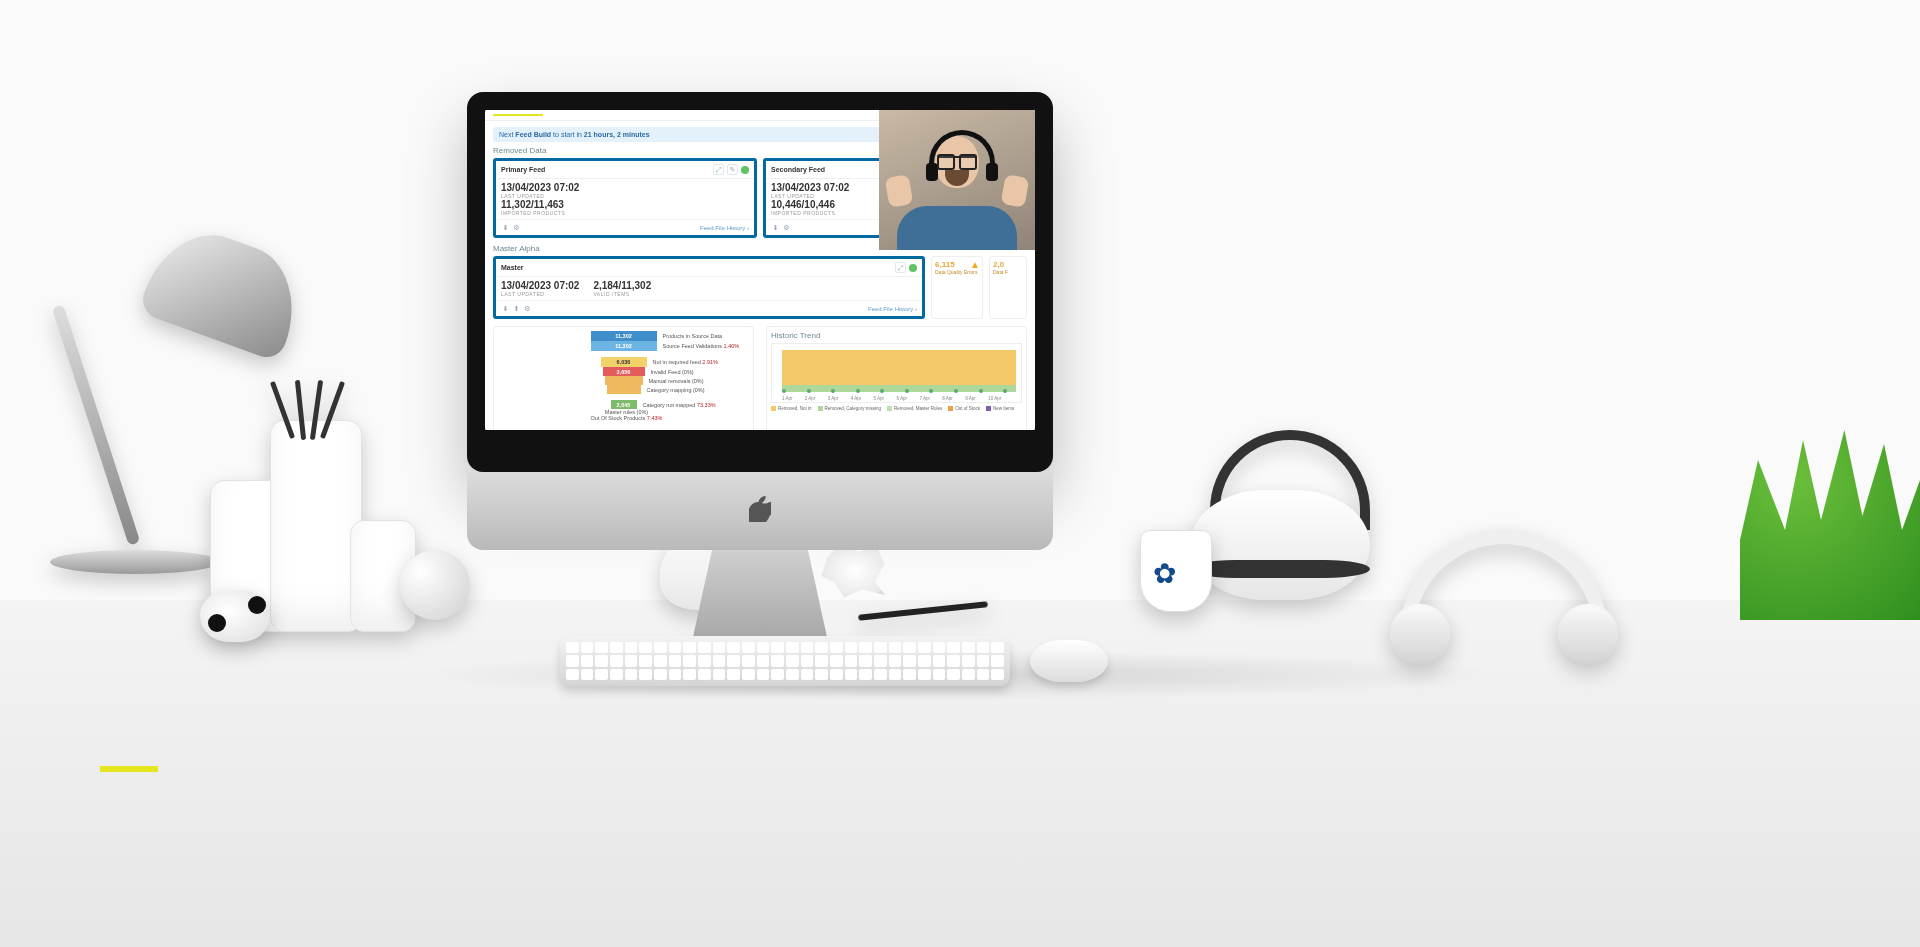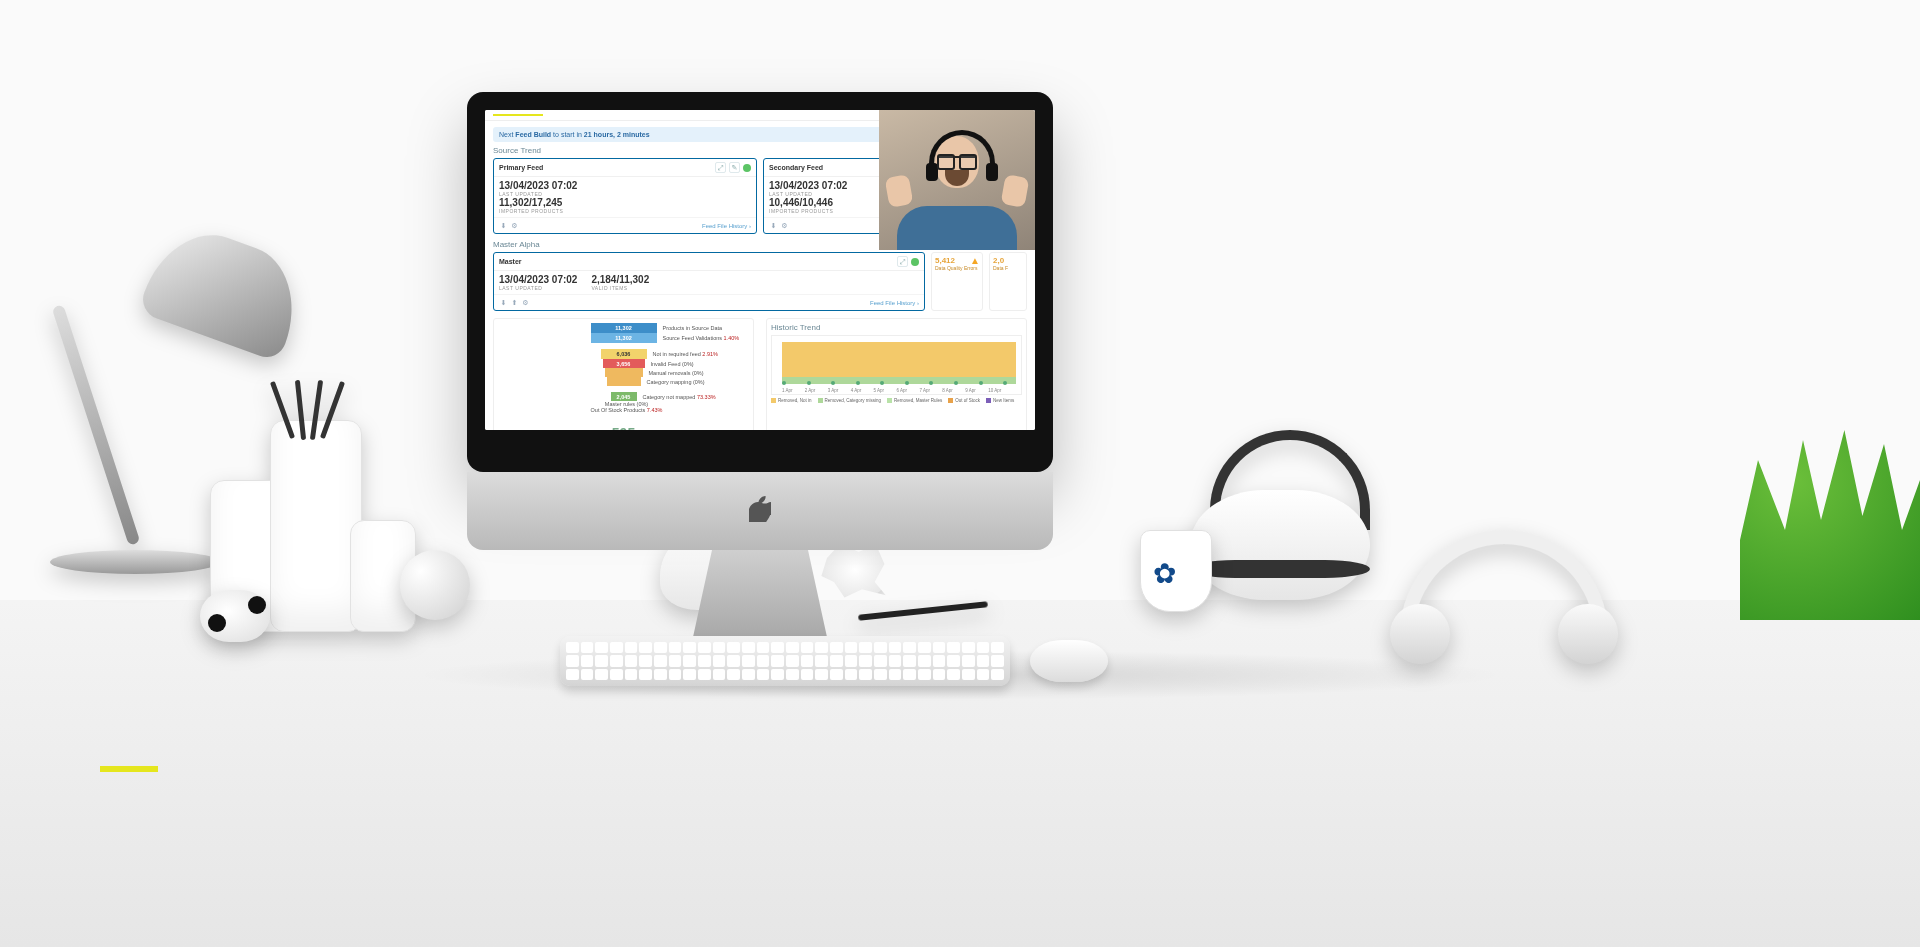--- a/index.html
+++ b/index.html
@@ -57,21 +57,21 @@
 .accent{position:absolute;left:100px;top:766px;width:58px;height:6px;background:#e5e61d}
 
 .dash{position:absolute;inset:0;font-size:7px;color:#444;background:#fff}
 .topbar{height:10px;border-bottom:1px solid #eee;position:relative}
 .topline{position:absolute;left:8px;top:4px;width:50px;height:2px;background:#e5e61d}
 .banner{margin:6px 8px 4px;background:#e4f1fb;border-radius:3px;padding:4px 6px;color:#2b6aa3;white-space:nowrap}
 .row{display:flex;align-items:center;justify-content:space-between;padding:0 8px}
 .sect{color:#6b8895;font-size:8px}
 .sort{color:#888;font-size:6px}
 .cards{display:flex;gap:6px;padding:3px 8px}
-.card{flex:1;border:1px solid #0369a1;border-radius:3px;background:#fff;position:relative}
+.card{flex:1;border:3px solid #0369a1;border-radius:3px;background:#fff;position:relative}
 .chead{display:flex;justify-content:space-between;align-items:center;padding:3px 5px;border-bottom:1px solid #f0f0f0}
 .ctitle{font-weight:600;color:#333}
 .cicons{display:flex;gap:3px;align-items:center}
 .ic{width:9px;height:9px;display:inline-flex;align-items:center;justify-content:center;color:#8aa;border:1px solid #dfe9ec;border-radius:2px;font-size:7px;line-height:1}
 .dot{width:8px;height:8px;border-radius:50%;background:#5cc465}
 .cbody{padding:3px 5px}
 .bign{font-size:10px;font-weight:600;color:#333}
 .lbl{font-size:5px;color:#999;letter-spacing:.5px}
 .foot2{display:flex;justify-content:space-between;align-items:center;padding:3px 5px;border-top:1px solid #f4f4f4}
 .sic{width:9px;height:9px;display:inline-flex;align-items:center;justify-content:center;color:#9ab}
@@ -171,42 +171,42 @@
             </div>
 
           <div class="banner">
             <span>Next</span>
             <b>Feed Build</b>
             <span>to start in</span>
             <b>21 hours, 2 minutes</b>
           </div>
 
           <div class="row">
-            <div class="sect">Source Trend</div>
+            <div class="sect">Removed Data</div>
             <div class="sort">
               <span>Sort:</span>
               <span>Alpha</span>
             </div>
           </div>
 
           <div class="cards">
 
             <div class="card">
               <div class="chead">
                 <span class="ctitle">Primary Feed</span>
                 <span class="cicons">
                   <span class="ic">⤢</span>
                   <span class="ic">✎</span>
                   <span class="dot"></span>
                 </span>
               </div>
               <div class="cbody">
                 <div class="bign">13/04/2023 07:02</div>
                 <div class="lbl">LAST UPDATED</div>
-                <div class="bign">11,302/17,245</div>
+                <div class="bign">11,302/11,463</div>
                 <div class="lbl">IMPORTED PRODUCTS</div>
               </div>
               <div class="foot2">
                 <span>
                   <span class="sic">⬇</span>
                   <span class="sic">⚙</span>
                 </span>
                 <span class="link">Feed File History</span>
               </div>
             </div>
@@ -261,21 +261,21 @@
               <div class="foot2">
                 <span>
                   <span class="sic">⬇</span>
                   <span class="sic">⬆</span>
                   <span class="sic">⚙</span>
                 </span>
                 <span class="link">Feed File History</span>
               </div>
             </div>
             <div class="stat">
-              <div class="v">5,412</div>
+              <div class="v">6,115</div>
               <div class="t">Data Quality Errors</div>
               <div class="warn">▲</div>
             </div>
             <div class="stat" style="flex:0 0 30px;overflow:hidden">
               <div class="v">2,0</div>
               <div class="t">Data F</div>
             </div>
           </div>
 
           <div class="lower">

